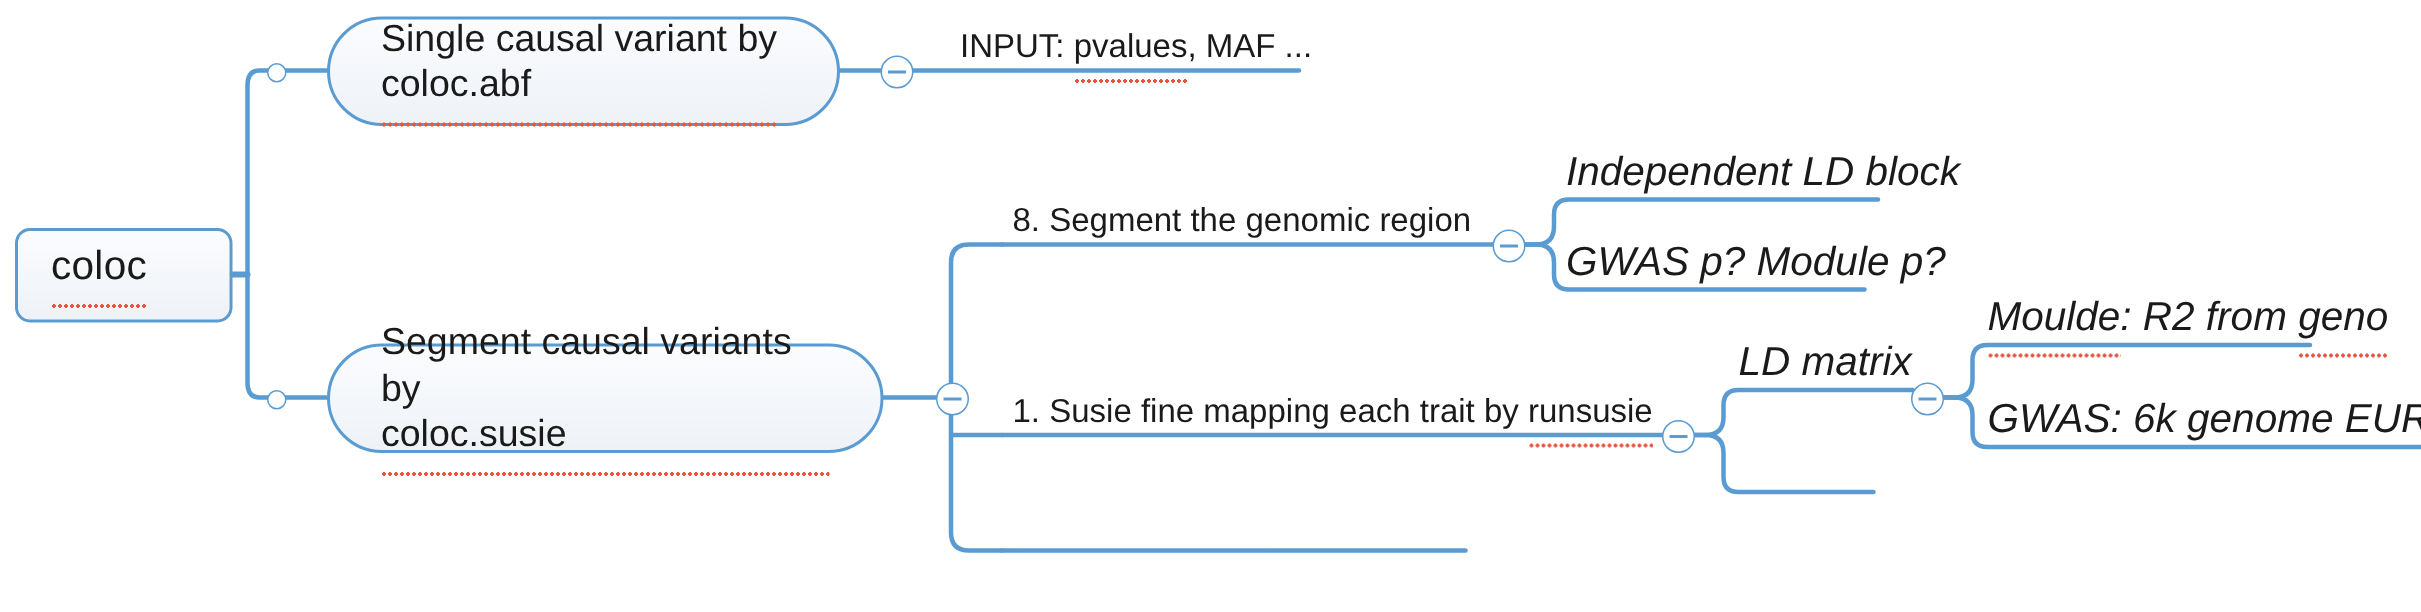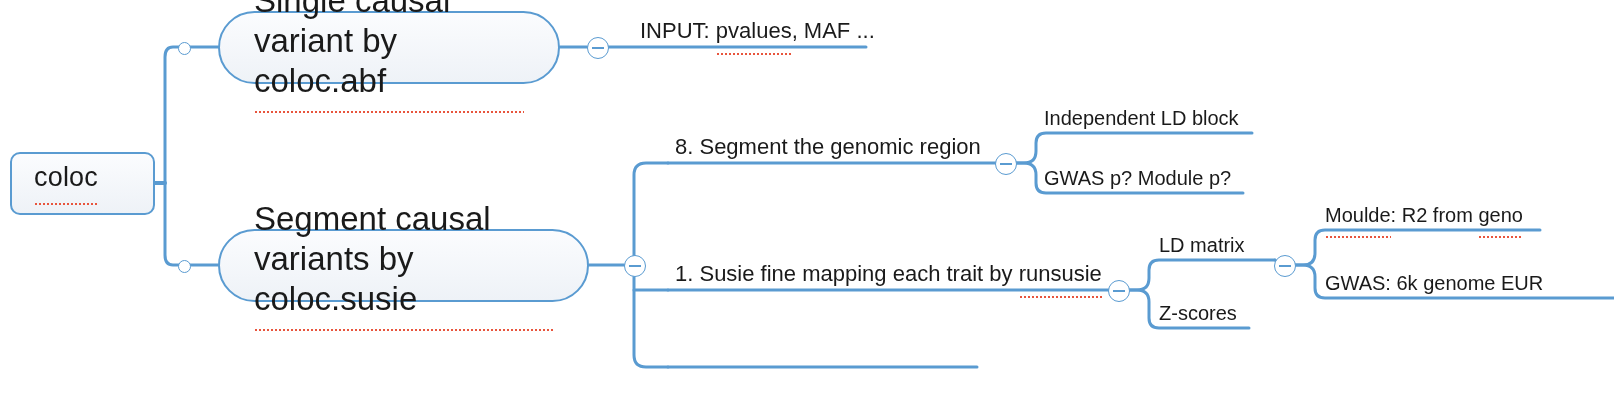--- a/index.html
+++ b/index.html
@@ -46,33 +46,33 @@
     font-size: 27px;
     letter-spacing: 0.2px;
   }
 
   
   .node-pill {
     border: 2.5px solid #5a9bd1;
     border-radius: 40px;
     background: linear-gradient(180deg, #fbfcfe 0%, #eef2f7 100%);
     padding: 0 34px;
-    font-size: 33px;
+    font-size: 25px;
     line-height: 1.22;
   }
   .node-pill .node-text { display: block; }
 
   
   .node-line {
     font-size: 22px;
     align-items: flex-end;
     padding-bottom: 3px;
     white-space: nowrap;
   }
-  .node-line.small { font-size: 20px; }
+  .node-line.small { font-size: 27px; font-style: italic; }
 
   
   .sp {
     background-image: radial-gradient(circle closest-side, #e8553d 62%, rgba(255,255,255,0) 64%);
     background-size: 4px 4px;
     background-repeat: repeat-x;
     background-position: left bottom 0px;
     padding-bottom: 13px;
   }
 
@@ -199,23 +199,20 @@
   </div>
 
   <div class="node node-line" style="left:675px; top:257px; height:33px;">
     <span><span>1. Susie fine mapping each trait by </span><span class="sp">runsusie</span></span>
   </div>
 
   <div class="node node-line small" style="left:1159px; top:227px; height:33px;">
     <span>LD matrix</span>
   </div>
 
-  <div class="node node-line small" style="left:1159px; top:295px; height:33px;">
-    <span>Z-scores</span>
-  </div>
 
   <div class="node node-line small" style="left:1325px; top:197px; height:33px;">
     <span class=""><span class="sp">Moulde</span><span>: R2 from </span><span class="sp">geno</span></span>
   </div>
 
   <div class="node node-line small" style="left:1325px; top:265px; height:33px;">
     <span>GWAS: 6k genome EUR</span>
   </div>
 
 

